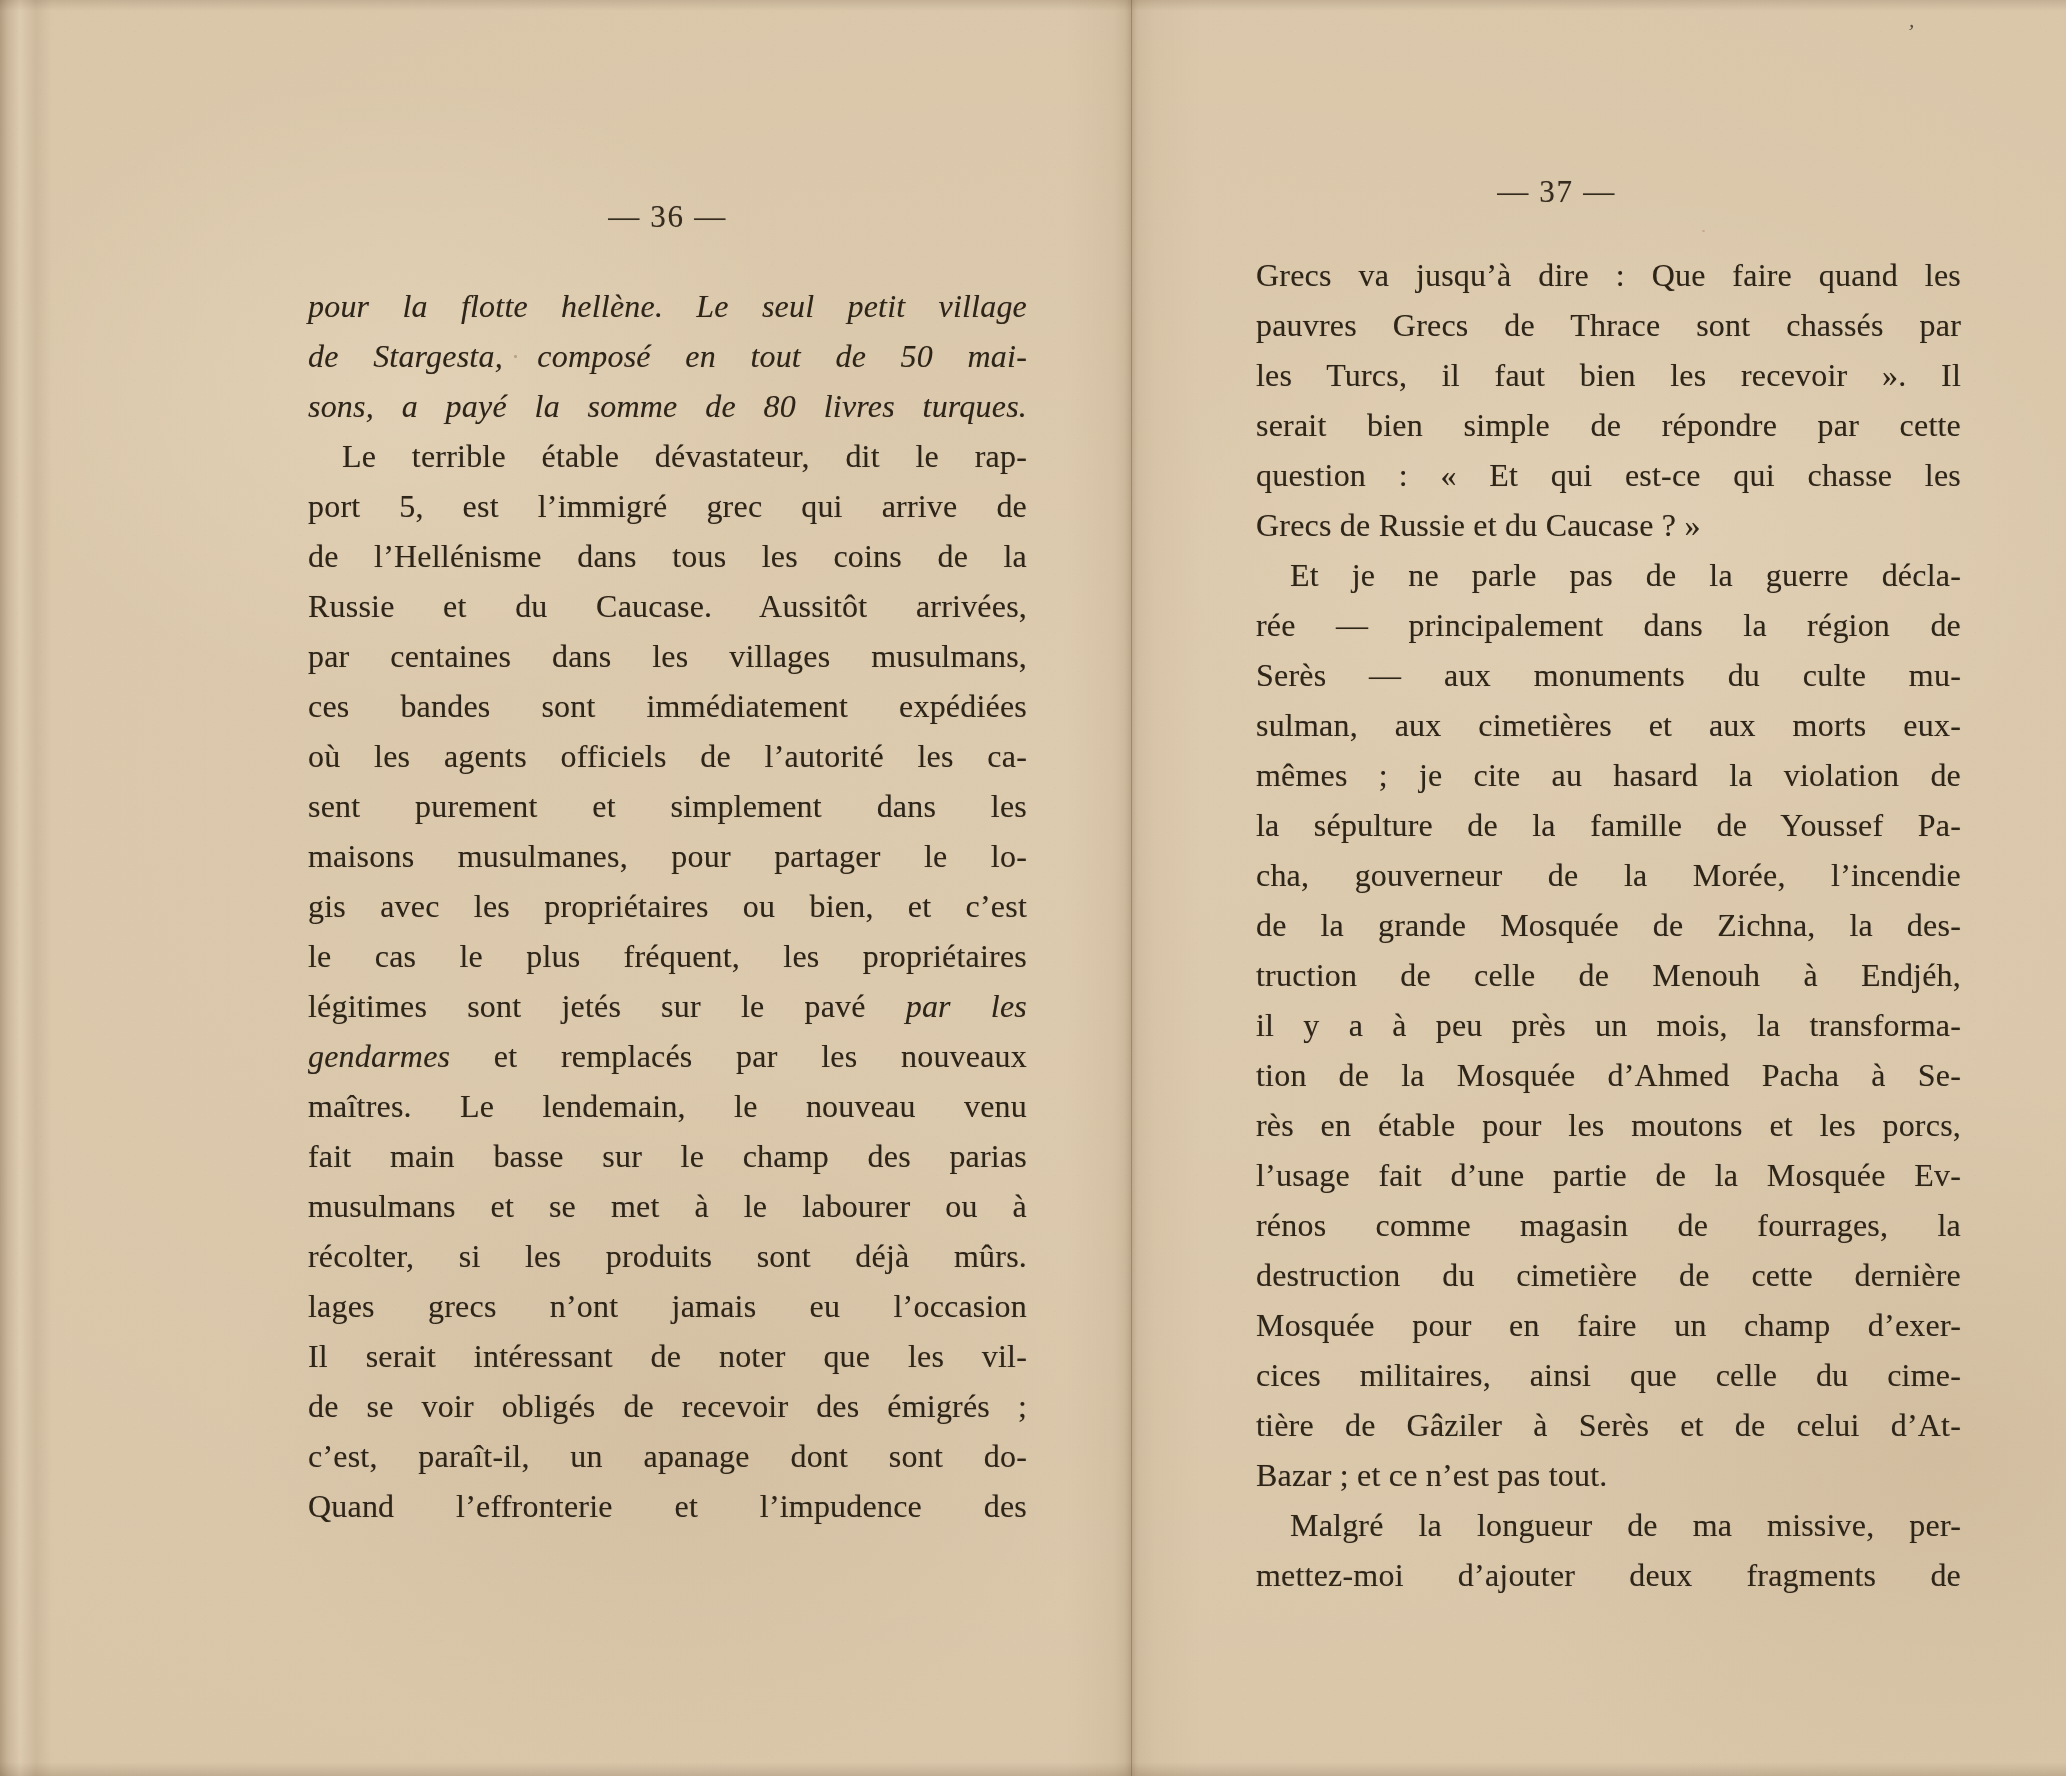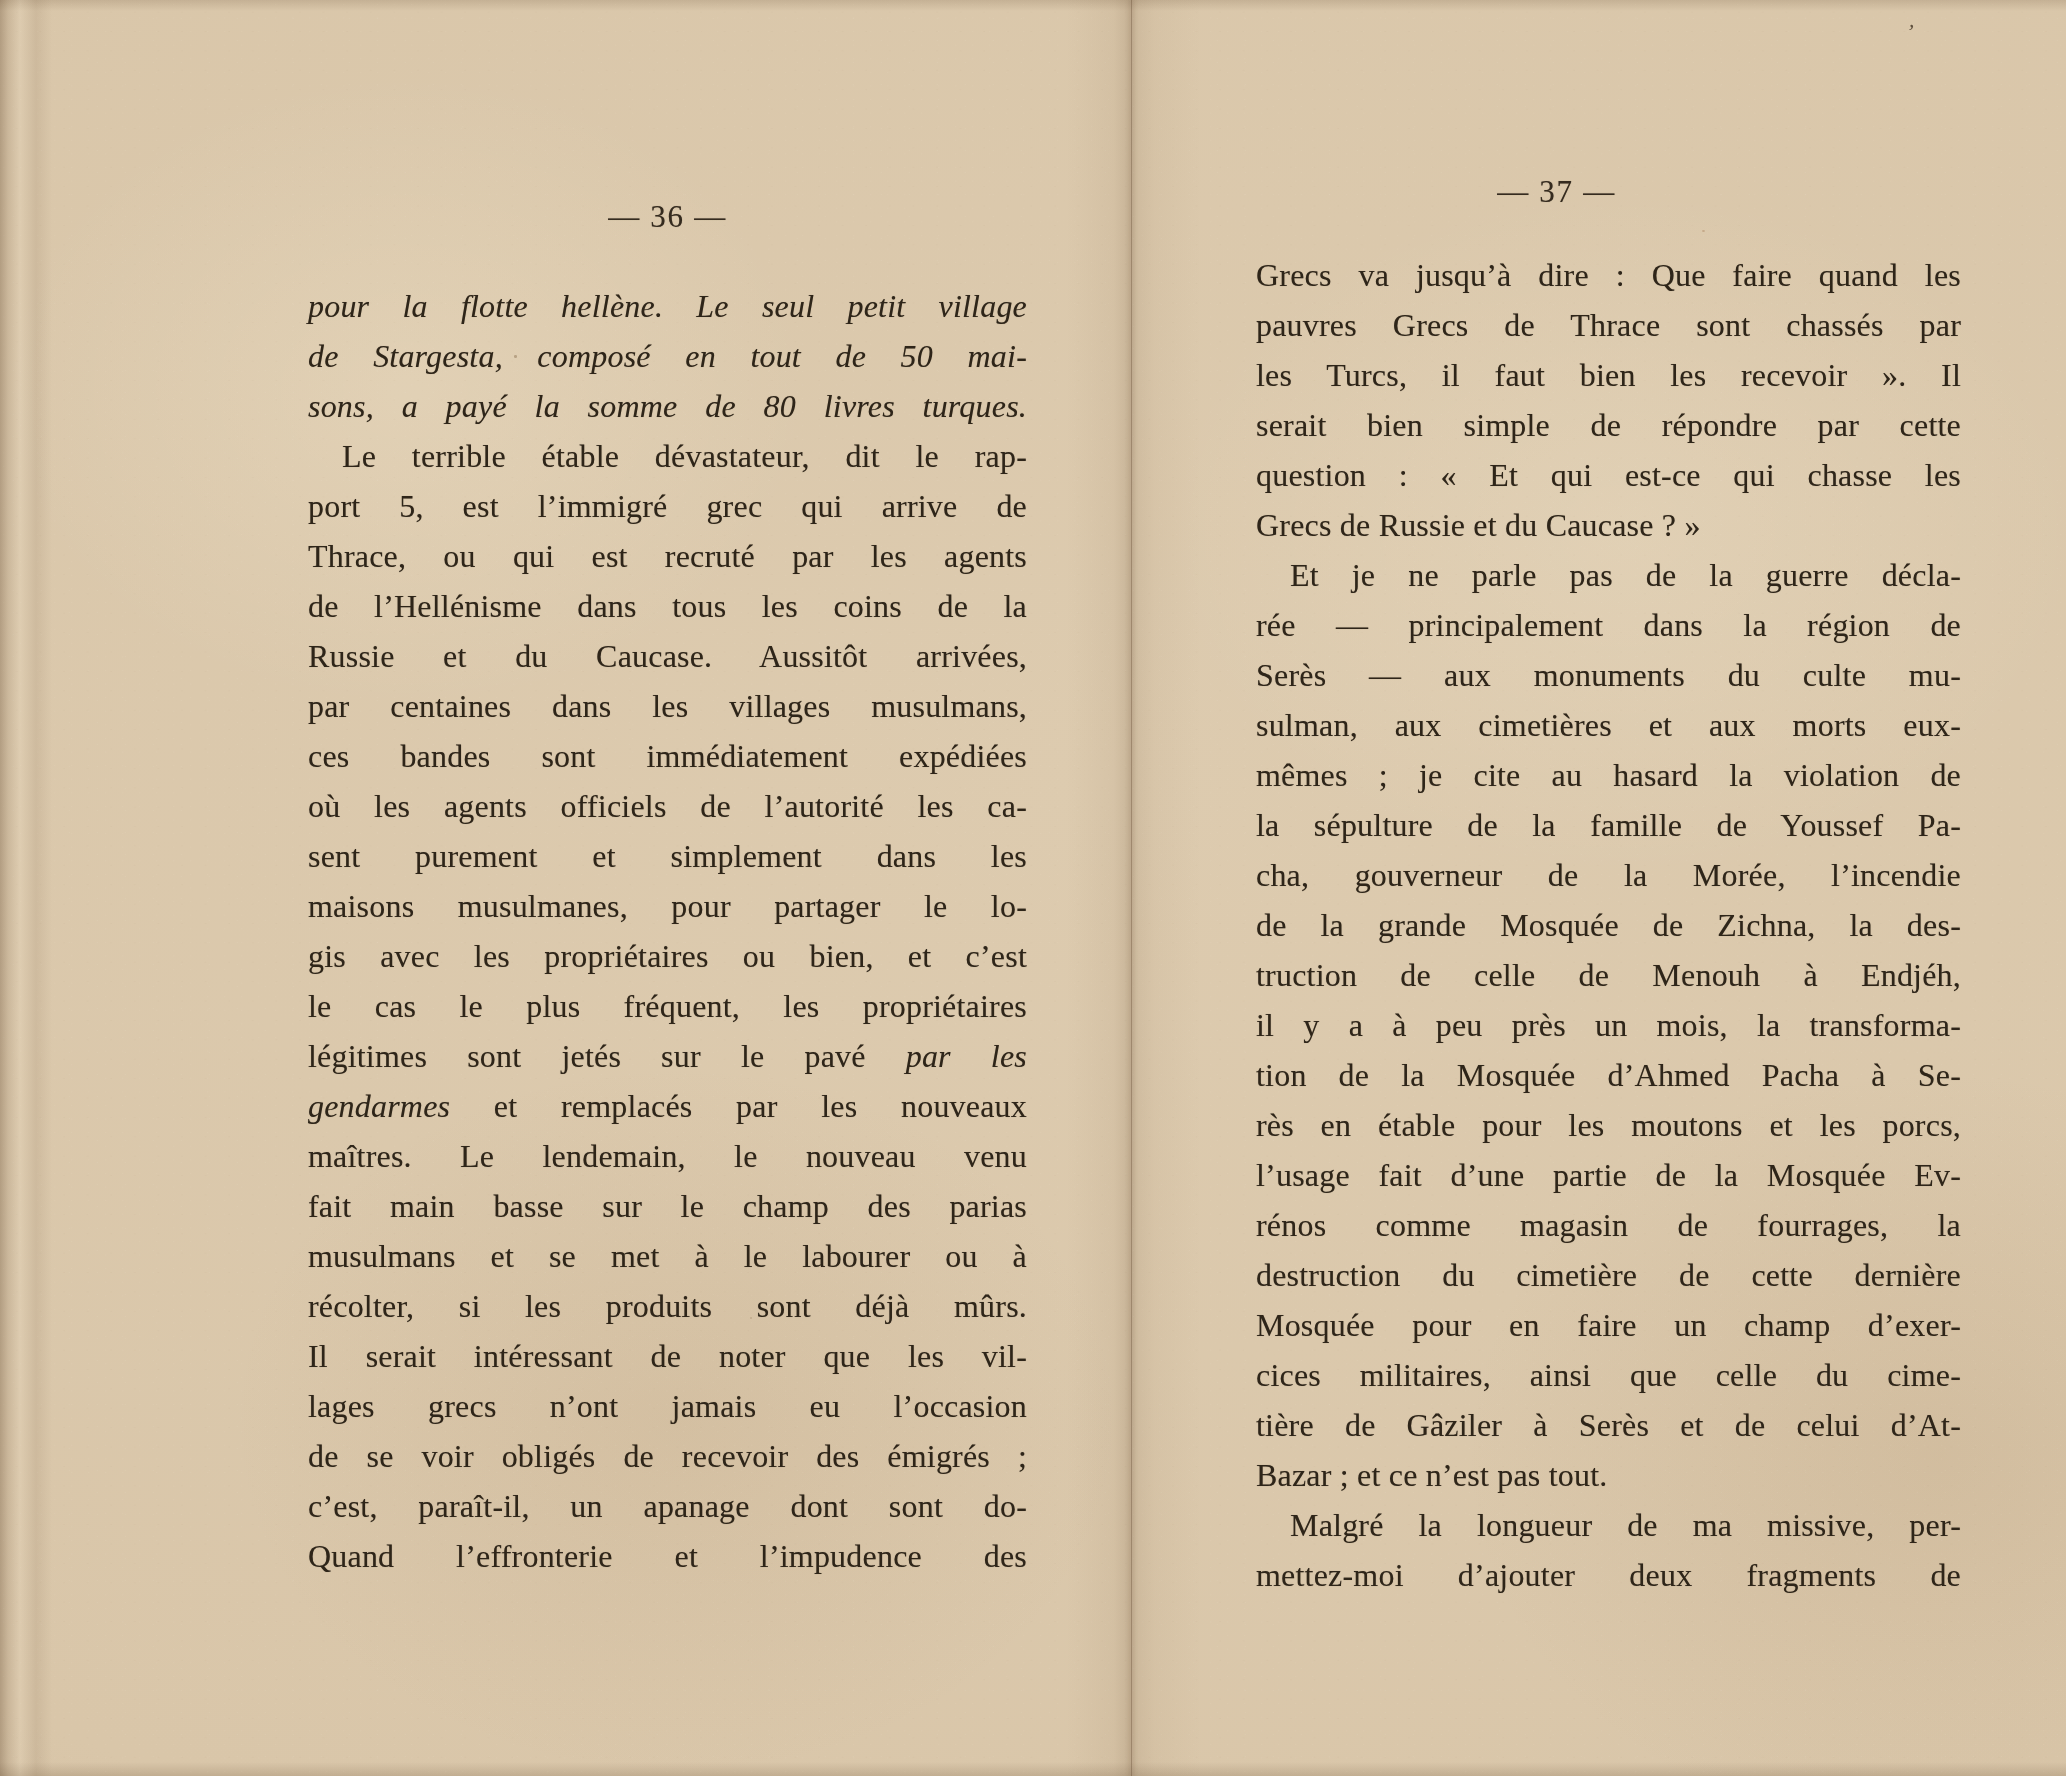--- a/index.html
+++ b/index.html
@@ -132,38 +132,37 @@
   <div class="fold-line"></div>
 
   <div class="page page-left">
     <div class="page-header header-36">— 36 —</div>
     <div class="text-block text-36">
         <div class="line it"><span>pour la flotte hellène. Le seul petit village</span></div>
         <div class="line it"><span>de Stargesta, composé en tout de 50 mai-</span></div>
         <div class="line it"><span>sons, a payé la somme de 80 livres turques.</span></div>
         <div class="line ind"><span>Le terrible étable dévastateur, dit le rap-</span></div>
         <div class="line"><span>port 5, est l’immigré grec qui arrive de</span></div>
-        <div class="line"><span>Thrace, ou qui est recruté par les agents</span></div>
         <div class="line"><span>de l’Hellénisme dans tous les coins de la</span></div>
         <div class="line"><span>Russie et du Caucase. Aussitôt arrivées,</span></div>
         <div class="line"><span>par centaines dans les villages musulmans,</span></div>
         <div class="line"><span>ces bandes sont immédiatement expédiées</span></div>
         <div class="line"><span>où les agents officiels de l’autorité les ca-</span></div>
         <div class="line"><span>sent purement et simplement dans les</span></div>
         <div class="line"><span>maisons musulmanes, pour partager le lo-</span></div>
         <div class="line"><span>gis avec les propriétaires ou bien, et c’est</span></div>
         <div class="line"><span>le cas le plus fréquent, les propriétaires</span></div>
         <div class="line"><span>légitimes sont jetés sur le pavé </span><span class="itr">par les</span></div>
         <div class="line"><span class="itr">gendarmes</span><span> et remplacés par les nouveaux</span></div>
         <div class="line"><span>maîtres. Le lendemain, le nouveau venu</span></div>
         <div class="line"><span>fait main basse sur le champ des parias</span></div>
         <div class="line"><span>musulmans et se met à le labourer ou à</span></div>
         <div class="line"><span>récolter, si les produits sont déjà mûrs.</span></div>
+        <div class="line"><span>lages grecs n’ont jamais eu l’occasion</span></div>
         <div class="line"><span>Il serait intéressant de noter que les vil-</span></div>
-        <div class="line"><span>lages grecs n’ont jamais eu l’occasion</span></div>
         <div class="line"><span>de se voir obligés de recevoir des émigrés ;</span></div>
         <div class="line"><span>c’est, paraît-il, un apanage dont sont do-</span></div>
         <div class="line"><span>Quand l’effronterie et l’impudence des</span></div>
       </div>
   </div>
 
   <div class="page page-right">
     <div class="page-header header-37">— 37 —</div>
     <div class="text-block text-37">
         <div class="line"><span>Grecs va jusqu’à dire : Que faire quand les</span></div>

